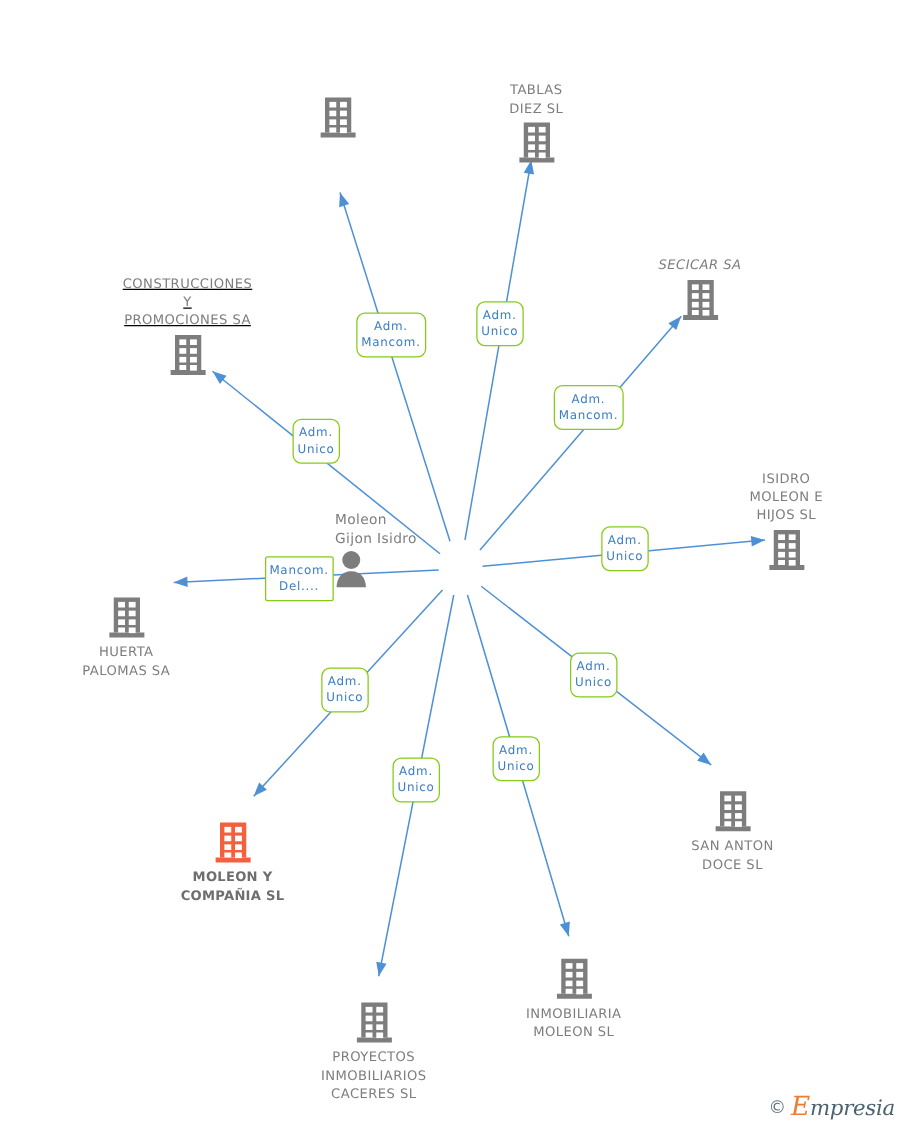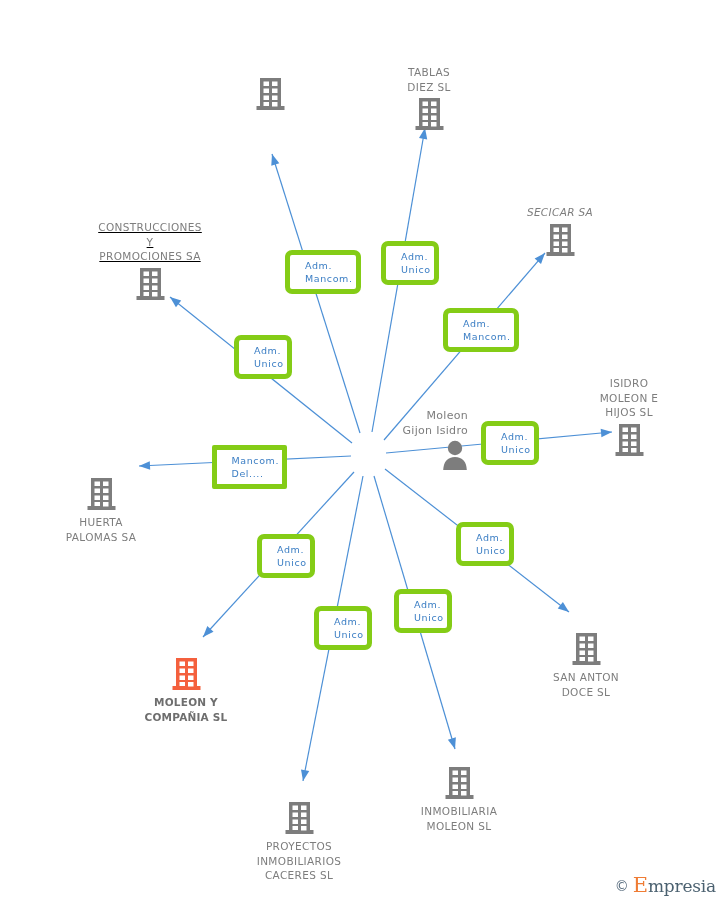--- a/index.html
+++ b/index.html
@@ -55,45 +55,46 @@
     color: #6e6e6e;
     font-weight: bold;
     letter-spacing: 0.2px;
   }
 
   
   .person-node {
     position: absolute;
     width: 200px;
     margin-left: -100px;
-    text-align: right;
+    text-align: left;
     z-index: 4;
   }
   .person-node .caption {
     display: block;
     font-size: 11px;
     line-height: 15px;
     color: #7d7d7d;
     letter-spacing: 0.3px;
     white-space: pre-line;
     margin-bottom: 2px;
   }
 
   
   .edge-label {
     position: absolute;
     box-sizing: border-box;
     background: #ffffff;
-    border: 5px solid #84cc16;
+    border: 1px solid #84cc16;
     border-radius: 7px;
     color: #3b7ec4;
     font-size: 9.5px;
     line-height: 13px;
     letter-spacing: 0.6px;
-    padding: 4px 3px 4px 15px;
+    text-align: center;
+    padding: 4px 3px 4px 3px;
     z-index: 5;
     white-space: pre-line;
     box-shadow: 0 0 0 0 rgba(0,0,0,0);
   }
   .edge-label.sharp { border-radius: 2px; }
 
   
   #watermark {
     position: absolute;
     right: 12px;
@@ -103,20 +104,21 @@
     gap: 4px;
     z-index: 6;
   }
   #watermark .copy {
     font-size: 14px;
     color: #5b6f80;
     line-height: 1;
   }
   #watermark .brand {
     font-family: "DejaVu Serif", serif;
+    font-style: italic;
     font-size: 17px;
     line-height: 1;
     color: #4b6170;
     letter-spacing: -0.2px;
   }
   #watermark .brand .cap {
     color: #ef7c34;
     font-size: 21px;
   }
 </style>

